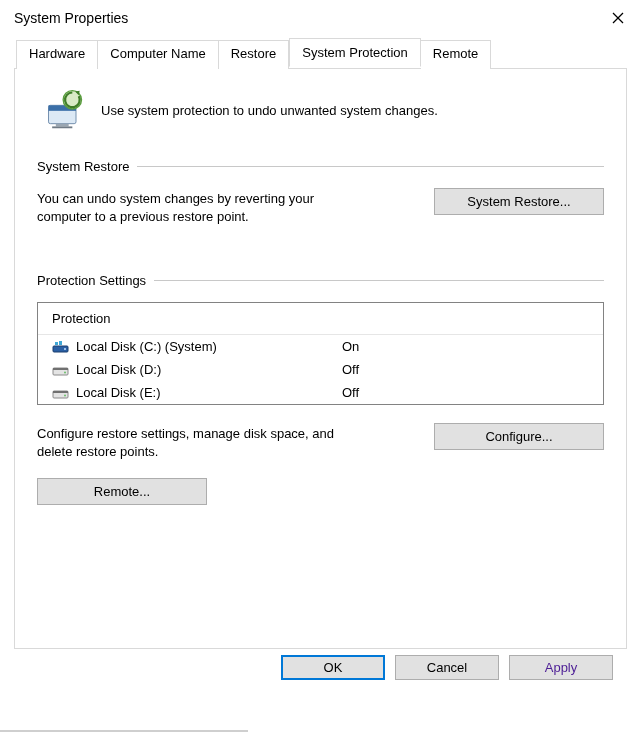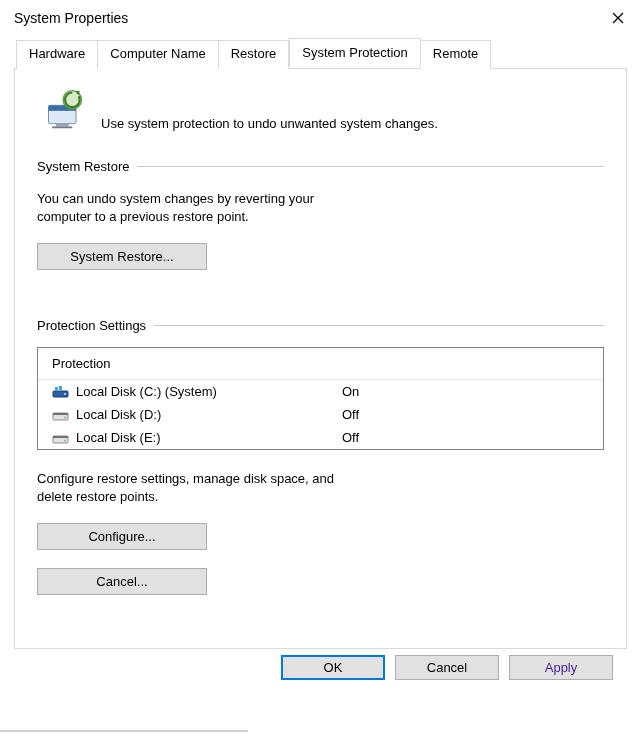--- a/index.html
+++ b/index.html
@@ -68,21 +68,21 @@
     border-left: 1px solid #d9d9d9;
   }
   .tab-panel {
     border: 1px solid #d9d9d9;
     border-top: none;
     padding: 18px 22px 22px 22px;
     min-height: 580px;
   }
   .intro-row {
     display: flex;
-    align-items: flex-end;
+    align-items: center;
     gap: 14px;
     margin-bottom: 28px;
     padding-left: 6px;
   }
   .shield-icon {
     width: 44px;
     height: 44px;
     flex: none;
   }
   .intro-text {
@@ -106,21 +106,20 @@
     flex: 1;
     height: 1px;
     background: #c8c8c8;
   }
   .row {
     display: flex;
     align-items: flex-start;
     justify-content: space-between;
     gap: 18px;
     margin-bottom: 14px;
-    flex-direction: column;
   }
   .row .desc {
     flex: 1;
     font-size: 13px;
     line-height: 1.35;
     padding-top: 2px;
     max-width: 320px;
   }
   .win-btn {
     border: 1px solid #adadad;
@@ -278,21 +277,21 @@
                 </div>
               </div>
         </div>
 
         <div class="row">
           <div class="desc">Configure restore settings, manage disk space, and delete restore points.</div>
           <button class="win-btn">Configure...</button>
         </div>
 
         <div class="row" style="margin-top:18px">
-          <button class="win-btn">Cancel...</button>
+          <button class="win-btn">Remote...</button>
         </div>
       </div>
 
     </div>
 
     <div class="footer-btns">
       <button class="win-btn default">OK</button>
       <button class="win-btn">Cancel</button>
       <button class="win-btn" disabled="">Apply</button>
     </div>

